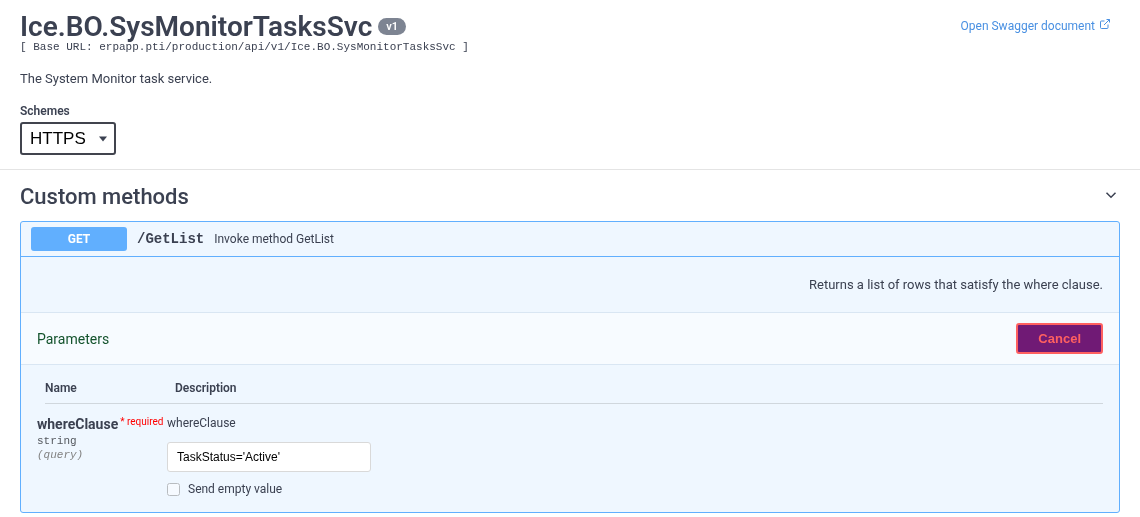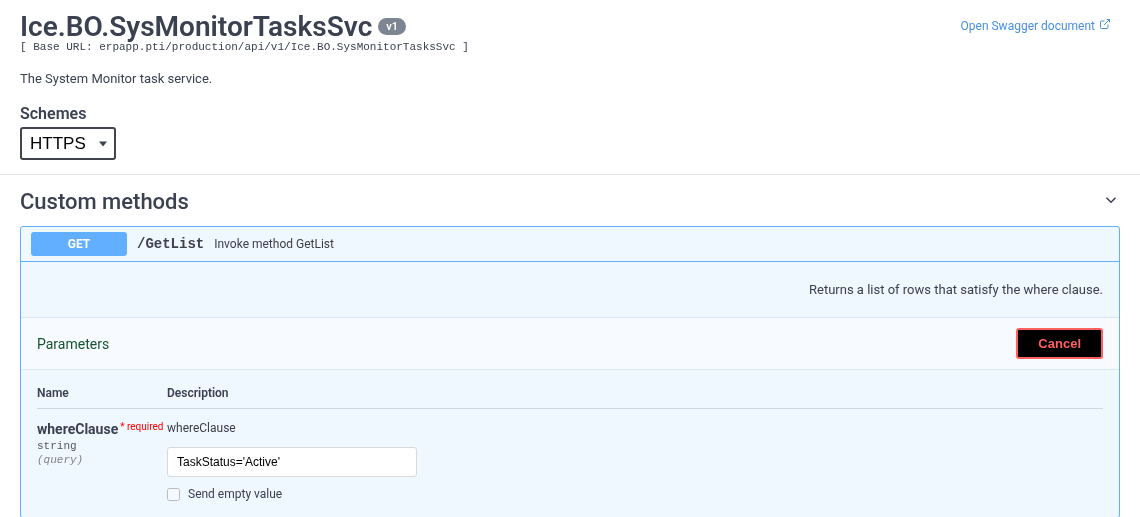--- a/index.html
+++ b/index.html
@@ -51,21 +51,21 @@
   text-decoration: none;
   display: flex;
   align-items: center;
   gap: 4px;
 }
 .open-swagger svg { width: 12px; height: 12px; }
 .schemes-block {
   padding: 18px 20px 14px 20px;
 }
 .schemes-label {
-  font-size: 16px;
+  font-size: 12px;
   font-weight: 600;
   margin-bottom: 4px;
   display: block;
 }
 .schemes-select {
   border: 2px solid #41444e;
   border-radius: 3px;
   padding: 5px 28px 5px 8px;
   font-size: 17px;
   background: #fff;
@@ -161,35 +161,36 @@
   border-top: 1px solid #d9e6f3;
   border-bottom: 1px solid #d9e6f3;
 }
 .params-title {
   font-size: 14px;
   color: #14532d;
 }
 .cancel-btn {
   border: 2px solid #ff6060;
   color: #ff6060;
-  background: #000000;
+  background: #701a75;
   padding: 6px 20px;
   font-size: 13px;
   border-radius: 3px;
   cursor: pointer;
   font-weight: 600;
 }
 .params-table {
   padding: 16px;
 }
 .param-row-head {
   display: flex;
   border-bottom: 1px solid #d0d7dd;
   padding-bottom: 8px;
   margin-bottom: 12px;
+  margin-left: 8px;
 }
 .col-name { width: 130px; font-size: 12px; font-weight: 600; }
 .col-desc { flex: 1; font-size: 12px; font-weight: 600; }
 .param-row {
   display: flex;
 }
 .param-name-cell { width: 130px; }
 .param-name {
   font-size: 14px;
   font-weight: 700;
@@ -212,21 +213,21 @@
   color: #808080;
   font-style: italic;
   margin-top: 2px;
 }
 .param-desc-cell { flex: 1; }
 .param-desc-text {
   font-size: 12px;
   margin-bottom: 12px;
 }
 .param-input {
-  width: 250px;
+  width: 204px;
   padding: 7px 9px;
   border: 1px solid #d9d9d9;
   border-radius: 3px;
   font-size: 12px;
   display: block;
 }
 .empty-row {
   display: flex;
   align-items: center;
   gap: 8px;

